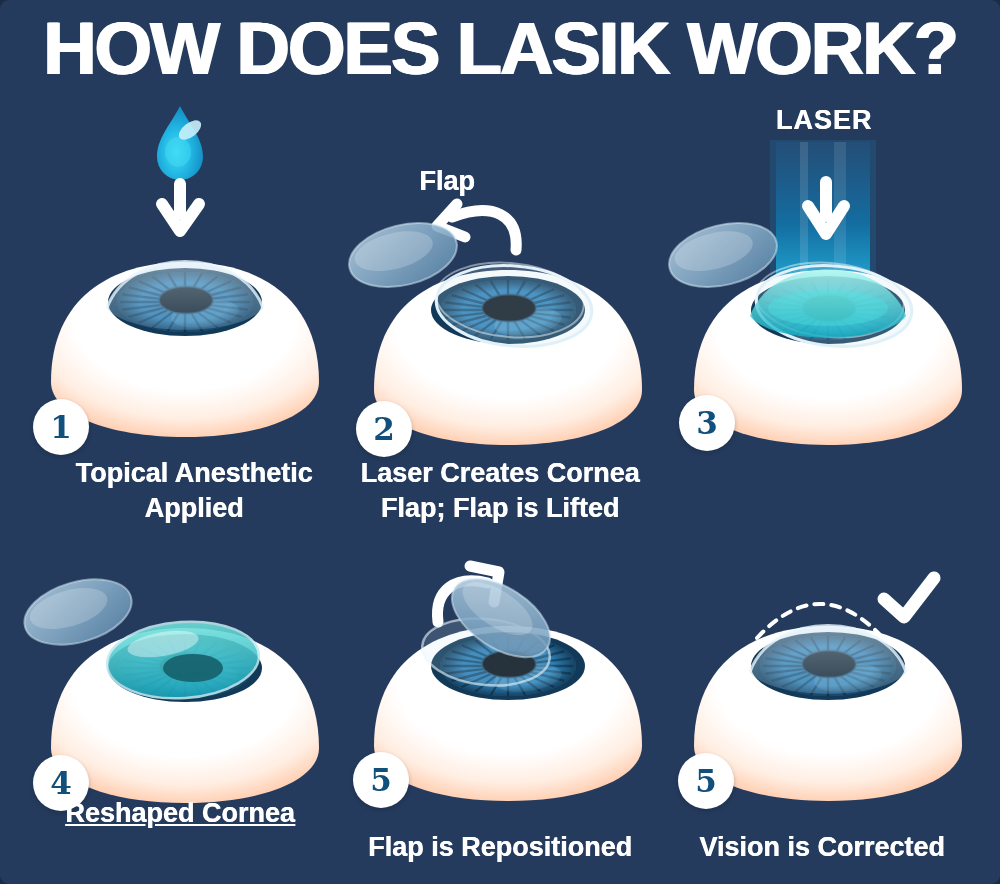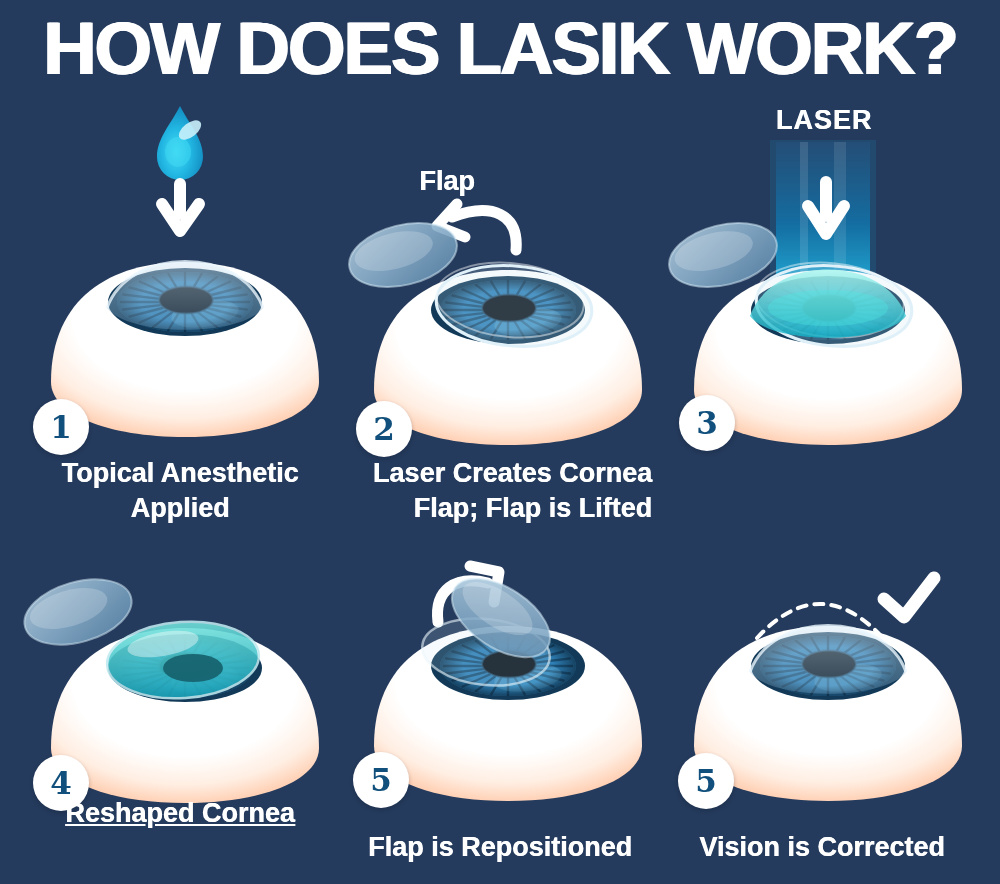--- a/index.html
+++ b/index.html
@@ -1,19 +1,20 @@
 <!DOCTYPE html>
 <html><head>
 <meta charset="utf-8">
 <style>
   html,body{margin:0;padding:0;background:#1b2c47;}
   .stage{
     position:relative;width:1000px;height:884px;overflow:hidden;
     background:var(--bg,#253B5D);
     font-family:"Liberation Sans",sans-serif;
+    border-radius:9px;
   }
   .art{position:absolute;left:0;top:0;}
   .title{
     position:absolute;top:6px;left:0;width:1000px;text-align:center;
     color:#fff;font-size:74px;font-weight:700;letter-spacing:-2px;
     text-shadow:1px 0 currentColor,-1px 0 currentColor;
     white-space:nowrap;
   }
   .caption{
     position:absolute;width:340px;text-align:center;color:#fff;
@@ -177,21 +178,21 @@
   <div class="annot" style="left:377px;top:166px;width:140px;">Flap</div>
   <div class="annot" style="left:744px;top:105px;width:160px;letter-spacing:1px;">LASER</div>
 
   <div class="badge" style="left:33px;top:399px;">1</div>
   <div class="badge" style="left:356px;top:401px;">2</div>
   <div class="badge" style="left:679px;top:395px;">3</div>
   <div class="badge" style="left:33px;top:755px;">4</div>
   <div class="badge" style="left:353px;top:752px;">5</div>
   <div class="badge" style="left:678px;top:753px;">5</div>
 
-  <div class="caption" style="left:10px;top:456px;">Topical Anesthetic
+  <div class="caption" style="left:24px;top:456px;">Topical Anesthetic
 Applied</div>
-  <div class="caption" style="left:312px;top:456px;text-align:right;">Laser Creates Cornea
+  <div class="caption" style="left:330px;top:456px;">Laser Creates Cornea
 Flap; Flap is Lifted</div>
   <div class="caption" style="left:10px;top:796px;text-decoration:underline;">Reshaped Cornea</div>
   <div class="caption" style="left:652px;top:830px;">Vision is Corrected</div>
   <div class="caption" style="left:330px;top:830px;">Flap is Repositioned</div>
 
 </div>
 
 </body></html>

